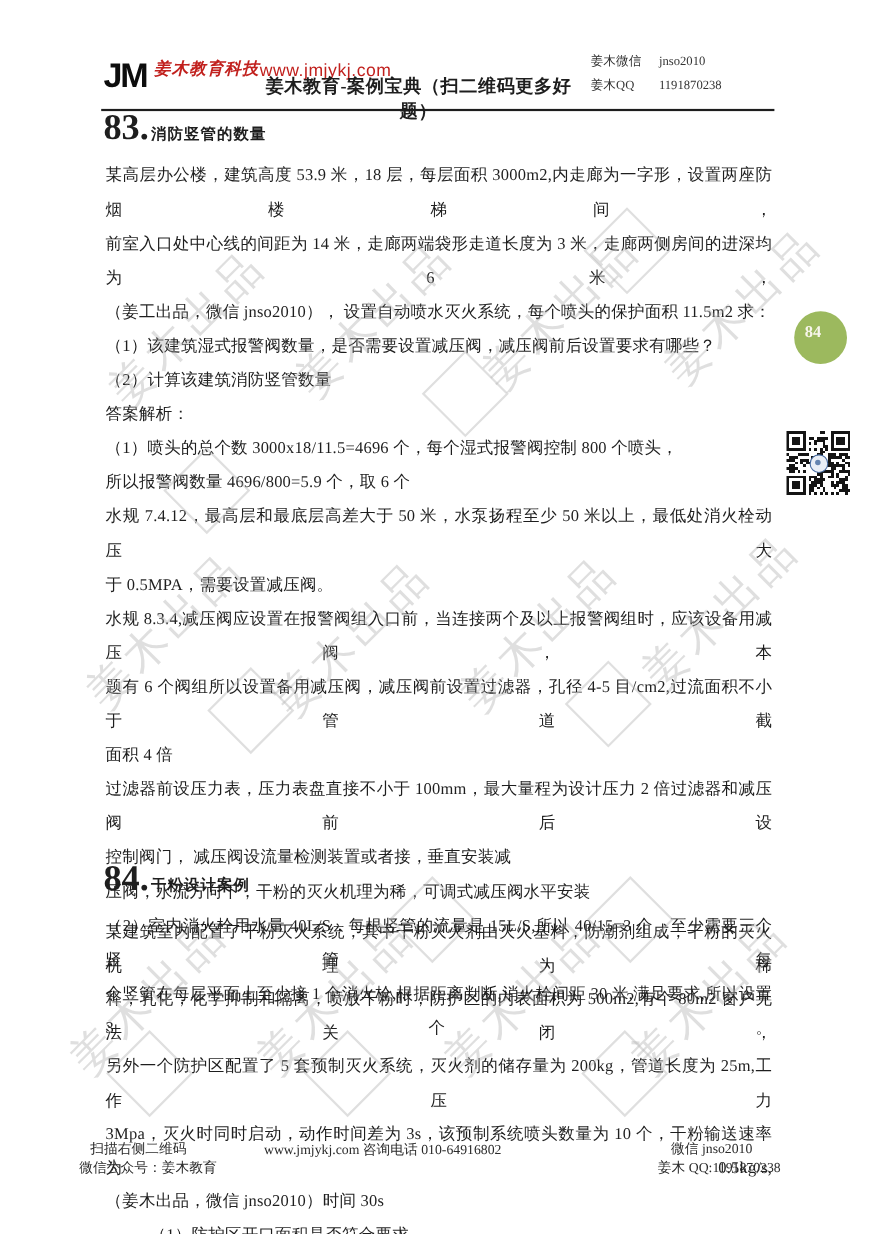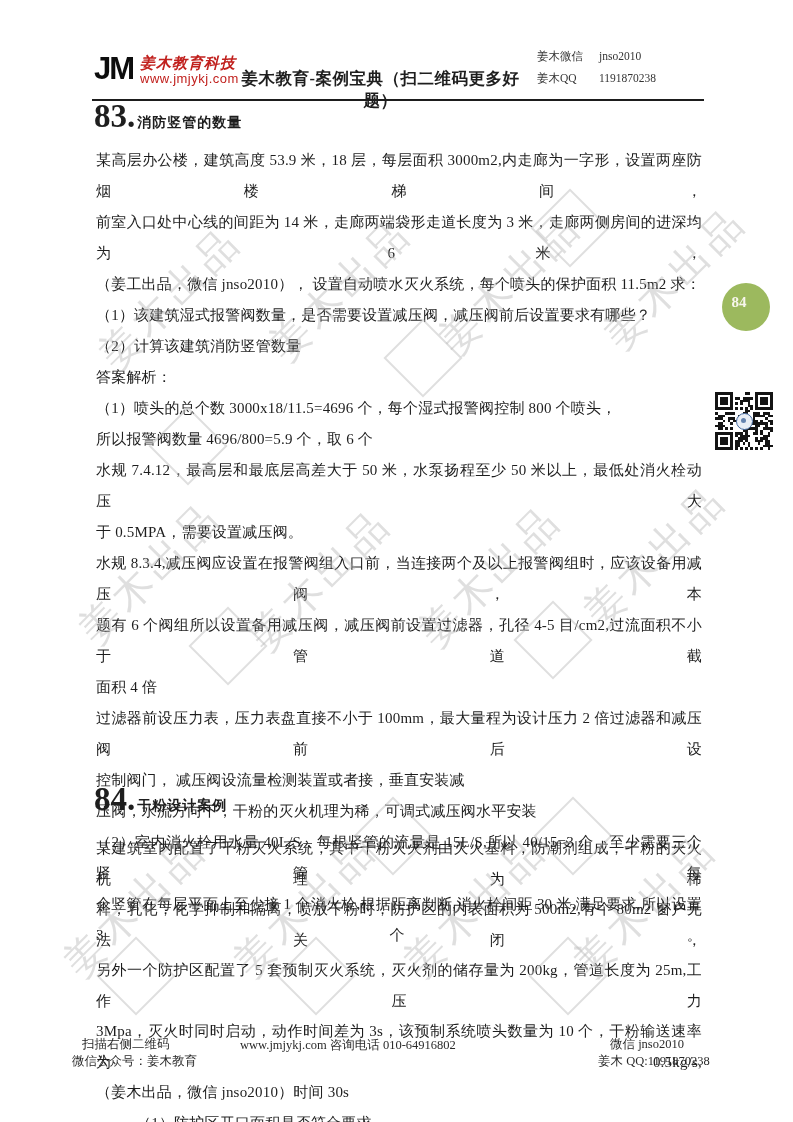--- a/index.html
+++ b/index.html
@@ -13,23 +13,23 @@
            font-family:"Liberation Serif","DejaVu Serif",serif;}
   .wm-diamond{position:absolute;width:52px;height:52px;border:2px solid rgba(185,185,185,0.45);
               transform:rotate(45deg);}
 
   
   .header{position:absolute;left:92px;top:46px;width:612px;height:54px;z-index:2;}
   .header-rule{position:absolute;left:92px;top:99px;width:612px;height:2px;background:#1d1d1d;z-index:2;}
   .logo{position:absolute;left:2px;top:8px;display:flex;align-items:flex-start;}
   .logo-jm{font-family:"Liberation Sans","DejaVu Sans",sans-serif;font-weight:900;font-size:31px;
            letter-spacing:-2px;color:#0d0d0d;line-height:30px;}
-  .logo-right{margin-left:7px;display:flex;flex-direction:column;}
+  .logo-right{margin-left:7px;display:flex;flex-direction:row;align-items:flex-end;}
   .logo-brand{color:#c1201d;font-weight:bold;font-size:15px;font-style:italic;letter-spacing:1px;line-height:18px;}
-  .logo-site{color:#c1201d;font-size:13px;letter-spacing:0.5px;line-height:14px;
+  .logo-site{color:#c1201d;font-size:16px;letter-spacing:0.5px;line-height:14px;
              font-family:"Liberation Sans","DejaVu Sans",sans-serif;}
   .header-title{position:absolute;left:140px;right:175px;top:22px;text-align:center;
                 font-weight:bold;font-size:16.5px;letter-spacing:0.5px;}
   .header-contact{position:absolute;right:2px;top:2px;width:165px;font-size:11.5px;color:#333;}
   .contact-row{display:flex;line-height:17px;margin-bottom:5px;}
   .contact-label{width:62px;}
   .contact-value{flex:1;}
 
   
   .sec-head{position:absolute;left:94px;display:flex;align-items:baseline;z-index:2;}

